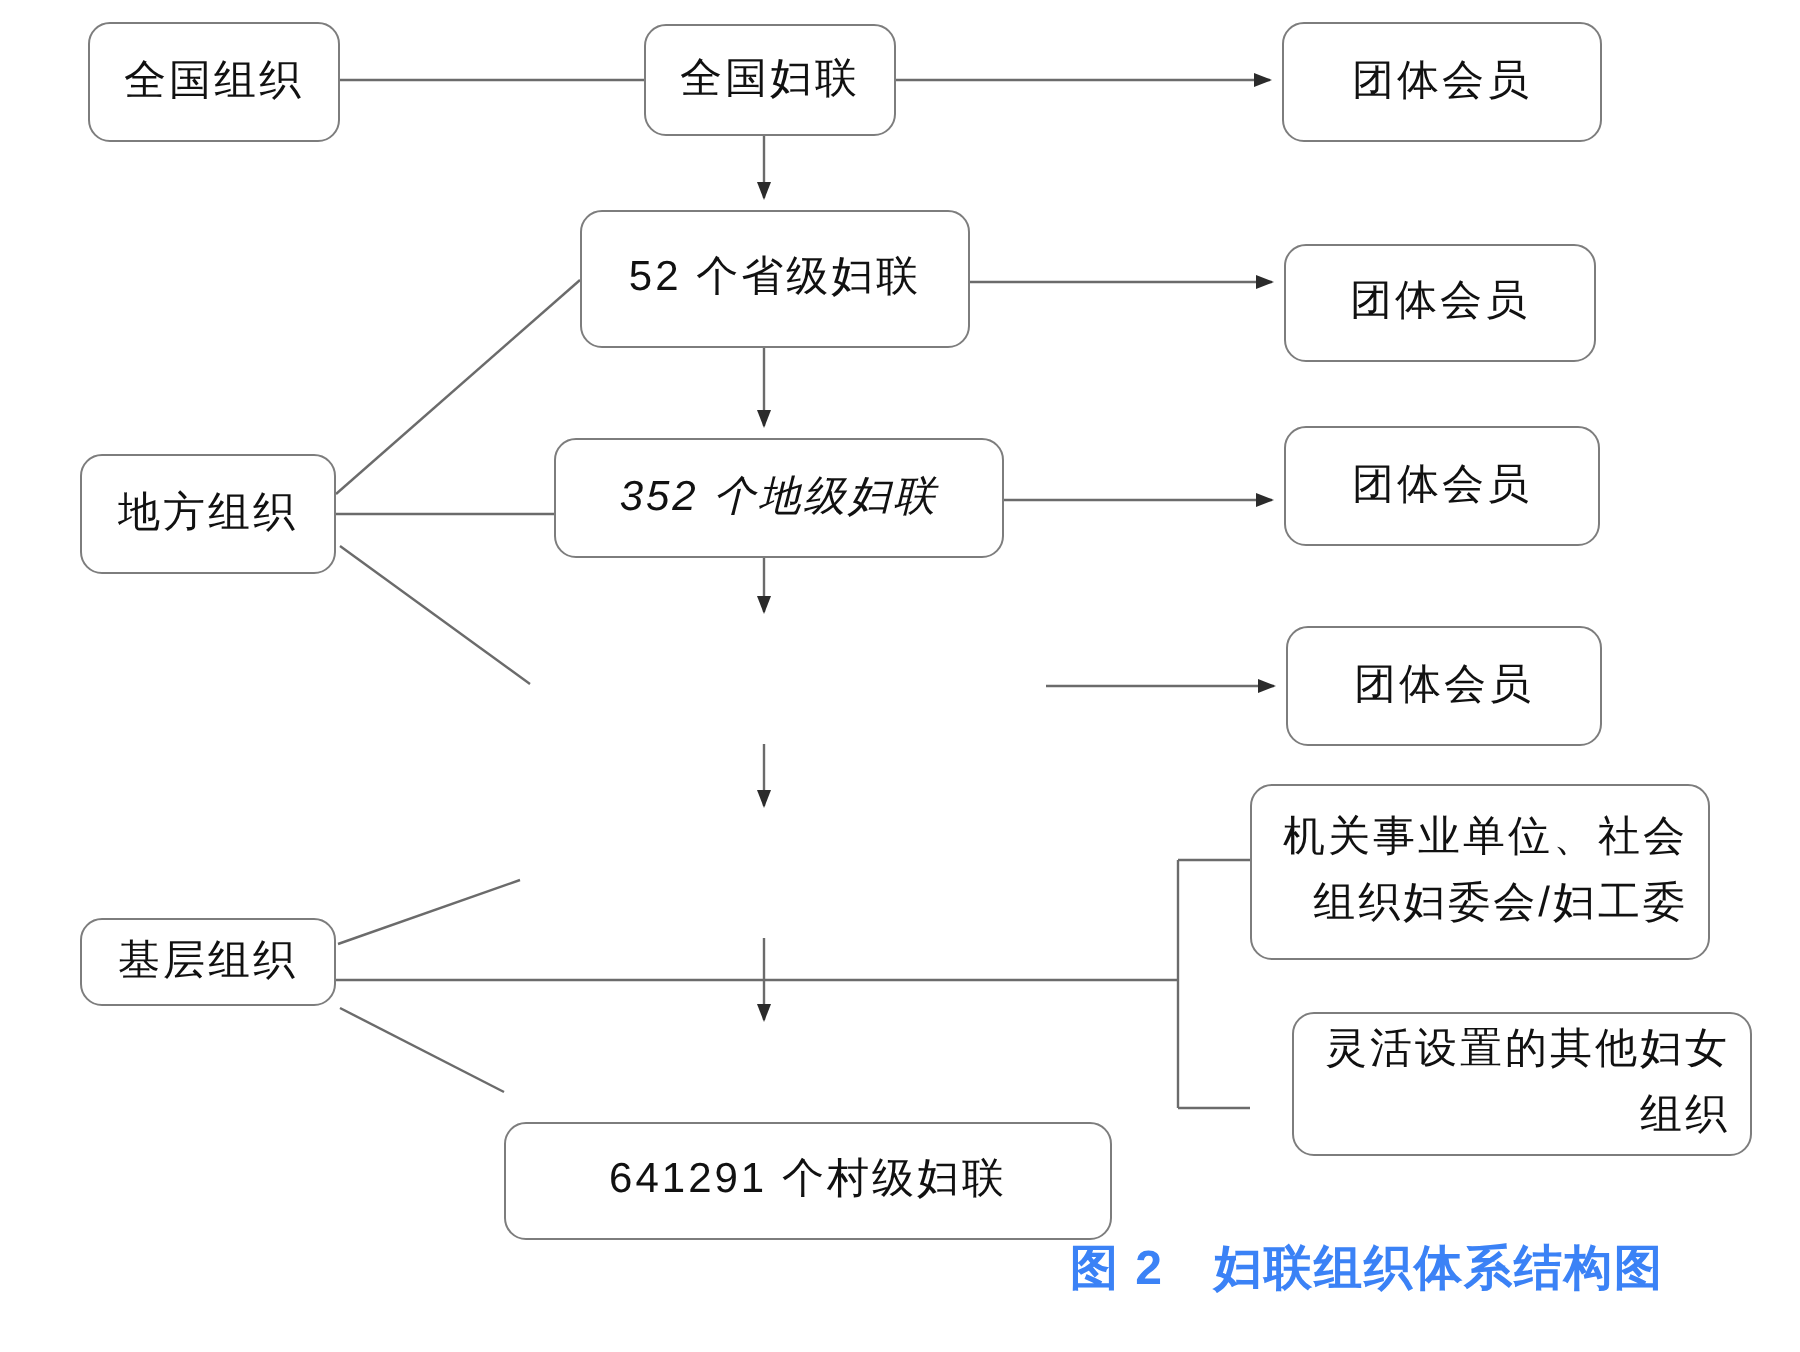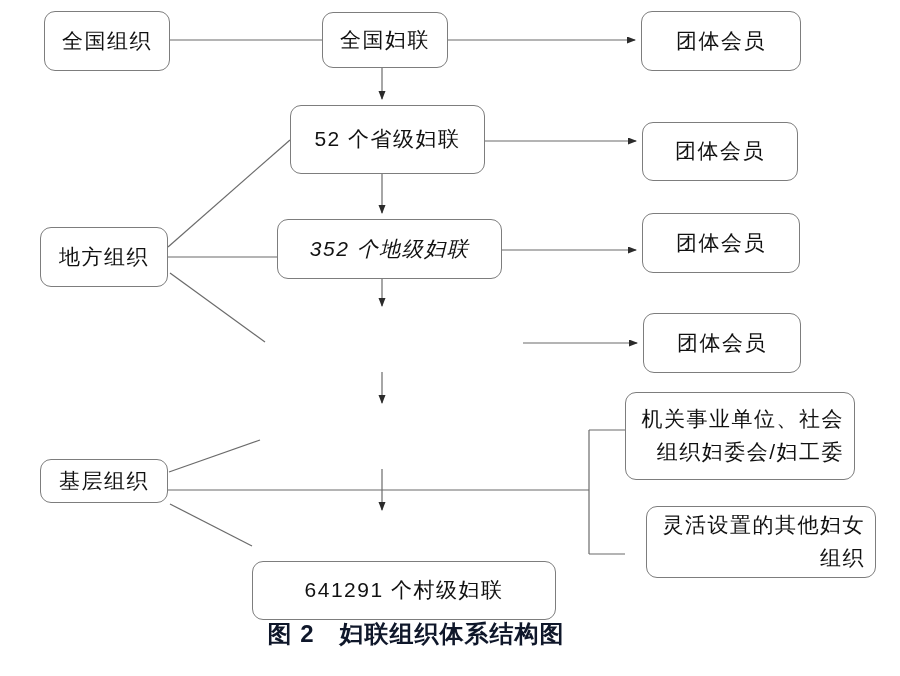--- a/index.html
+++ b/index.html
@@ -58,25 +58,25 @@
   .n-township            { left: 260px; top: 409px; width: 280px; height: 60px; }
   .n-village             { left: 252px; top: 516px; width: 304px; height: 59px; margin-top: 45px; }
   .n-org-committee       { left: 625px; top: 392px; width: 230px; height: 88px; }
   .n-flexible-org        { left: 646px; top: 506px; width: 230px; height: 72px; }
 
   .figure-caption {
     position: absolute;
     left: 0;
     top: 618px;
     width: 832px;
-    text-align: center;
+    text-align: right;
     font-size: 24px;
     font-weight: bold;
     letter-spacing: 1px;
-    color: #0f172a;
+    color: #3b82f6;
   }
 </style>
 </head>
 <body>
 
 <div class="canvas">
 
   <svg class="connector-layer" width="900" height="676" viewBox="0 0 900 676" xmlns="http://www.w3.org/2000/svg">
     <defs>
       <marker id="arrow" markerWidth="9" markerHeight="8" refX="8" refY="3.5" orient="auto" markerUnits="userSpaceOnUse">

